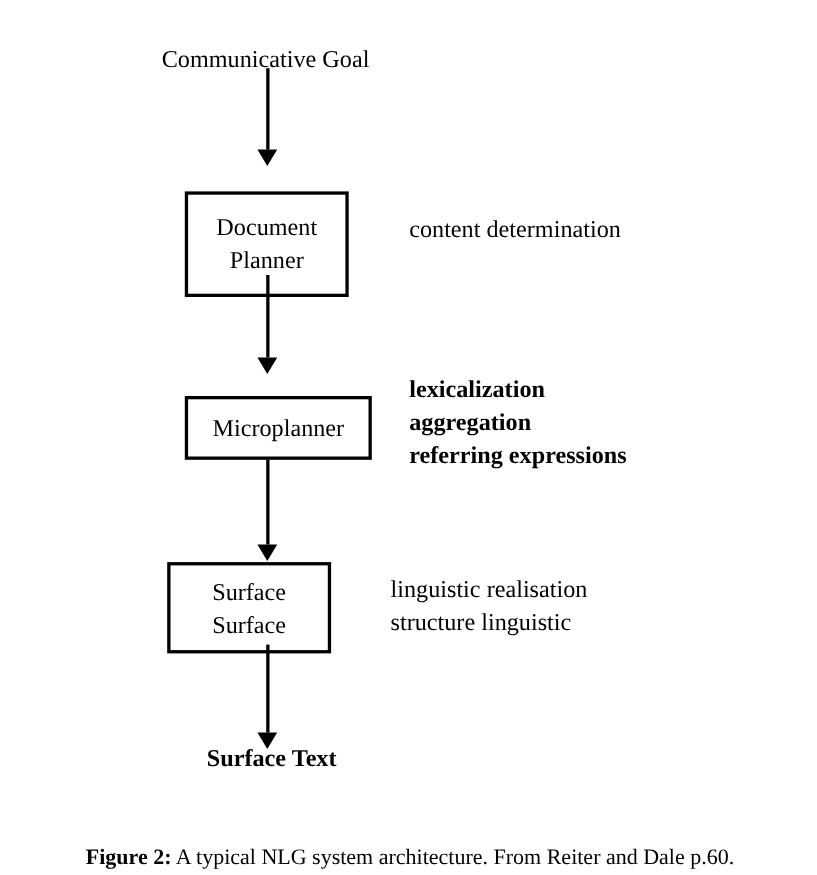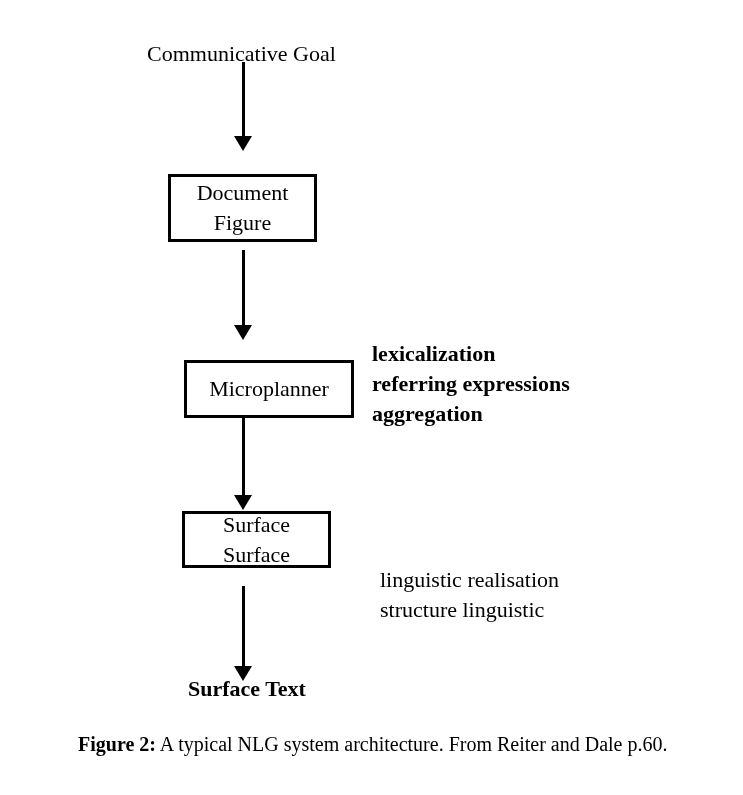--- a/index.html
+++ b/index.html
@@ -56,76 +56,77 @@
   .arrow .head {
     width: 0;
     height: 0;
     border-left: 9px solid transparent;
     border-right: 9px solid transparent;
     border-top: 15px solid #000000;
   }
   .caption {
     position: absolute;
     left: 78px;
-    top: 731px;
+    top: 766px;
     font-size: 20px;
     line-height: 26px;
     white-space: nowrap;
   }
   .caption .bold { font-weight: bold; }
 
   
   #input-label   { left: 147px; top: 39px;  }
   #arrow-1       { left: 234px; top: 62px;  }
   #arrow-1 .shaft{ height: 74px; }
-  #node-1        { left: 168px; top: 174px; width: 149px; height: 68px; }
+  #node-1        { left: 168px; top: 174px; width: 149px; height: 96px; }
   #tasks-1       { left: 372px; top: 193px; }
   #arrow-2       { left: 234px; top: 250px; }
   #arrow-2 .shaft{ height: 75px; }
-  #node-2        { left: 184px; top: 360px; width: 170px; height: 58px; }
+  #node-2        { left: 168px; top: 360px; width: 170px; height: 58px; }
   #tasks-2       { left: 372px; top: 339px; font-weight: bold; }
   #arrow-3       { left: 234px; top: 418px; }
   #arrow-3 .shaft{ height: 77px; }
-  #node-3        { left: 182px; top: 511px; width: 149px; height: 57px; }
-  #tasks-3       { left: 380px; top: 521px; margin-top: 44px; }
+  #node-3        { left: 152px; top: 511px; width: 149px; height: 83px; }
+  #tasks-3       { left: 355px; top: 521px; }
   #arrow-4       { left: 234px; top: 586px; }
   #arrow-4 .shaft{ height: 80px; }
   #output-label  { left: 188px; top: 674px; font-weight: bold; }
 </style>
 </head>
 <body>
 
 <div class="canvas">
 
   <div id="input-label" class="flow-label">Communicative Goal</div>
 
   <div id="arrow-1" class="arrow">
     <div class="shaft"></div>
     <div class="head"></div>
   </div>
 
   <div id="node-1" class="node">
     <div>Document</div>
-    <div>Figure</div>
+    <div>Planner</div>
   </div>
   <div id="tasks-1" class="tasks">
+    <div>content determination</div>
   </div>
 
   <div id="arrow-2" class="arrow">
     <div class="shaft"></div>
     <div class="head"></div>
   </div>
 
   <div id="node-2" class="node">
     <div>Microplanner</div>
   </div>
   <div id="tasks-2" class="tasks">
     <div>lexicalization</div>
+    <div>aggregation</div>
     <div>referring expressions</div>
-    <div>aggregation</div>
   </div>
 
   <div id="arrow-3" class="arrow">
     <div class="shaft"></div>
     <div class="head"></div>
   </div>
 
   <div id="node-3" class="node">
     <div>Surface</div>
     <div>Surface</div>

